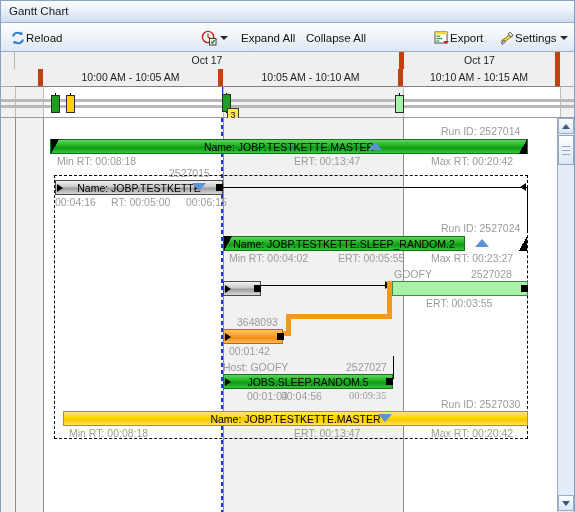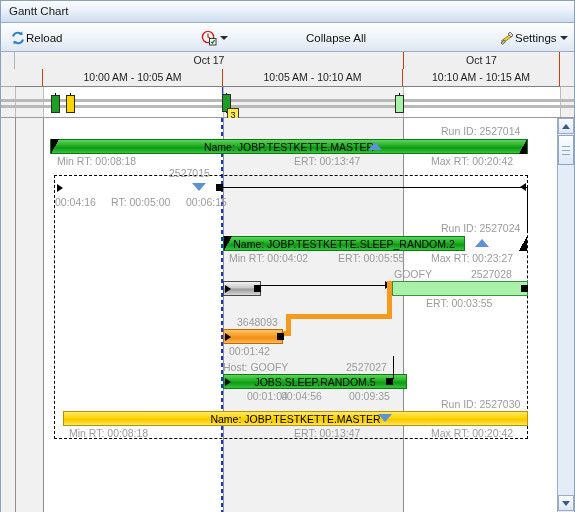--- a/index.html
+++ b/index.html
@@ -30,21 +30,21 @@
     border-top:4px solid #2a2a2a;margin-left:3px;}
   .ico{display:inline-block;position:relative;width:16px;height:16px;flex:0 0 16px;}
 
   
   .thead{position:absolute;left:0;top:51px;width:573px;height:35px;
     background:#efefef;border-bottom:1px solid #808080;box-sizing:border-box;}
   .th-rowA{position:absolute;left:0;top:0;height:17px;width:573px;
     border-bottom:1px solid #b4b4b4;box-sizing:border-box;}
   .th-rowB{position:absolute;left:0;top:17px;height:17px;width:573px;box-sizing:border-box;}
   .th-cell{position:absolute;top:0;height:17px;line-height:17px;text-align:center;
-    font-size:10.5px;color:#1d1d1d;border-right:1px solid #c2410c;box-sizing:border-box;
+    font-size:10.5px;color:#1d1d1d;border-right:5px solid #c2410c;box-sizing:border-box;
     background:#efefef;overflow:hidden;}
   .scroll-arrow{position:absolute;top:17px;width:14px;height:17px;background:#e8e8e8;
     border:1px solid #a8a8a8;box-sizing:border-box;display:flex;align-items:center;justify-content:center;}
   .tri-l{width:0;height:0;border-top:4px solid transparent;border-bottom:4px solid transparent;border-right:5px solid #222;}
   .tri-r{width:0;height:0;border-top:4px solid transparent;border-bottom:4px solid transparent;border-left:5px solid #222;}
 
   
   .mstrip{position:absolute;left:0;top:86px;width:573px;height:31px;background:#f1f1f1;
     border-bottom:1px solid #9a9a9a;box-sizing:border-box;}
   .mstrip .white{position:absolute;top:0;height:30px;background:#ffffff;}
@@ -137,25 +137,41 @@
         <svg width="16" height="16" viewBox="0 0 16 16">
           <circle cx="7" cy="7" r="5.6" fill="#f3f3f3" stroke="#cc2020" stroke-width="1.4"></circle>
           <path d="M7 3.6V7l2.4 1.6" stroke="#cc2020" stroke-width="1.2" fill="none"></path>
           <rect x="8.5" y="8.5" width="6.5" height="6.5" fill="#fff" stroke="#3a3a3a" stroke-width="1"></rect>
           <path d="M10 11.6l1.4 1.6 2.2-3" stroke="#1c7d1c" stroke-width="1.4" fill="none"></path>
         </svg>
       </span>
       <span class="caret"></span>
     </div>
 
+    <div class="tb-item" style="left:237px;">
+      <span class="lbl">Expand All</span>
+    </div>
 
     <div class="tb-item" style="left:302px;">
       <span class="lbl">Collapse All</span>
     </div>
 
+    <div class="tb-item" style="left:430px;">
+      <span class="ico">
+        <svg width="16" height="16" viewBox="0 0 16 16">
+          <rect x="1" y="2" width="12" height="11" fill="#ffffff" stroke="#4a4a4a" stroke-width="1"></rect>
+          <rect x="1" y="2" width="12" height="2.4" fill="#f2d43c"></rect>
+          <rect x="2.4" y="5.6" width="4" height="1.2" fill="#2e9e2e"></rect>
+          <rect x="2.4" y="8" width="6" height="1.2" fill="#2e9e2e"></rect>
+          <rect x="2.4" y="10.4" width="3" height="1.2" fill="#2e9e2e"></rect>
+          <path d="M11 9l3 3-3 3z" fill="#cc2020" transform="rotate(90 12 12)"></path>
+        </svg>
+      </span>
+      <span class="lbl">Export</span>
+    </div>
 
     <div class="tb-item" style="left:495px;">
       <span class="ico">
         <svg width="16" height="16" viewBox="0 0 16 16">
           <rect x="2" y="7" width="12" height="2.6" fill="#f2d43c" stroke="#8a6d10" stroke-width="0.8" transform="rotate(-35 8 8)"></rect>
           <path d="M11 2l3 3-2 2-3-3z" fill="#d8d8d8" stroke="#555" stroke-width="0.8"></path>
           <path d="M2 13l3-3 1.6 1.6-3 3z" fill="#b0b0b0" stroke="#555" stroke-width="0.8"></path>
         </svg>
       </span>
       <span class="lbl">Settings</span>
@@ -232,20 +248,23 @@
     <div class="capL notchL" style="left:50px;top:21px;"></div>
     <div class="capR notchR" style="left:518px;top:21px;"></div>
     <div class="tri-up" style="left:367px;top:24px;"></div>
     <div class="meta" style="left:56px;top:37px;">Min RT: 00:08:18</div>
     <div class="meta" style="left:293px;top:37px;">ERT: 00:13:47</div>
     <div class="meta" style="left:430px;top:37px;">Max RT: 00:20:42</div>
 
     <div class="dashbox" style="left:53px;top:57px;width:474px;height:264px;"></div>
 
     <div class="meta" style="left:168px;top:49px;">2527015</div>
+    <div class="bar g-gray" style="left:54px;top:62px;width:168px;">
+      <div class="name">Name: JOBP.TESTKETTE</div>
+    </div>
     <div class="arrowhead-r" style="left:56px;top:66px;"></div>
     <div class="sqr" style="left:215px;top:66px;"></div>
     <div class="tri-dn" style="left:191px;top:65px;"></div>
     <div class="meta" style="left:54px;top:78px;">00:04:16</div>
     <div class="meta" style="left:110px;top:78px;">RT: 00:05:00</div>
     <div class="meta" style="left:185px;top:78px;">00:06:15</div>
 
     <div class="link" style="left:222px;top:69px;width:305px;height:1px;"></div>
     <div class="link" style="left:526px;top:69px;width:1px;height:44px;"></div>
     <div class="arrowhead-l" style="left:519px;top:65px;"></div>
@@ -281,28 +300,28 @@
     <div class="olink" style="left:222px;top:213px;width:68px;height:5px;"></div>
 
     <div class="meta" style="left:236px;top:198px;">3648093</div>
     <div class="bar g-orange" style="left:222px;top:211px;width:60px;"></div>
     <div class="arrowhead-r" style="left:224px;top:215px;"></div>
     <div class="sqr" style="left:276px;top:215px;"></div>
     <div class="meta" style="left:228px;top:227px;">00:01:42</div>
 
     <div class="meta" style="left:222px;top:243px;">Host: GOOFY</div>
     <div class="meta" style="left:345px;top:243px;">2527027</div>
-    <div class="bar g-green" style="left:222px;top:256px;width:184px;">
+    <div class="bar g-green" style="left:222px;top:256px;width:170px;">
       <div class="name">JOBS.SLEEP.RANDOM.5</div>
     </div>
     <div class="arrowhead-r" style="left:224px;top:260px;"></div>
     <div class="sqr" style="left:385px;top:260px;"></div>
     <div class="meta" style="left:222px;top:272px;margin-left:24px;">00:01:04</div>
     <div class="meta" style="left:280px;top:272px;">00:04:56</div>
-    <div class="meta" style="left:348px;top:272px;">00:09:35</div>
+    <div class="meta" style="left:348px;top:272px;font-family:Liberation Serif, serif;">00:09:35</div>
 
     <div class="link" style="left:392px;top:260px;width:1px;height:-0px;"></div>
     <div class="link" style="left:392px;top:238px;width:1px;height:23px;"></div>
 
     <div class="meta" style="left:440px;top:280px;">Run ID: 2527030</div>
     <div class="bar g-yellow" style="left:62px;top:293px;width:465px;">
       <div class="name">Name: JOBP.TESTKETTE.MASTER</div>
     </div>
     <div class="tri-dn" style="left:377px;top:296px;"></div>
     <div class="meta" style="left:68px;top:309px;">Min RT: 00:08:18</div>

